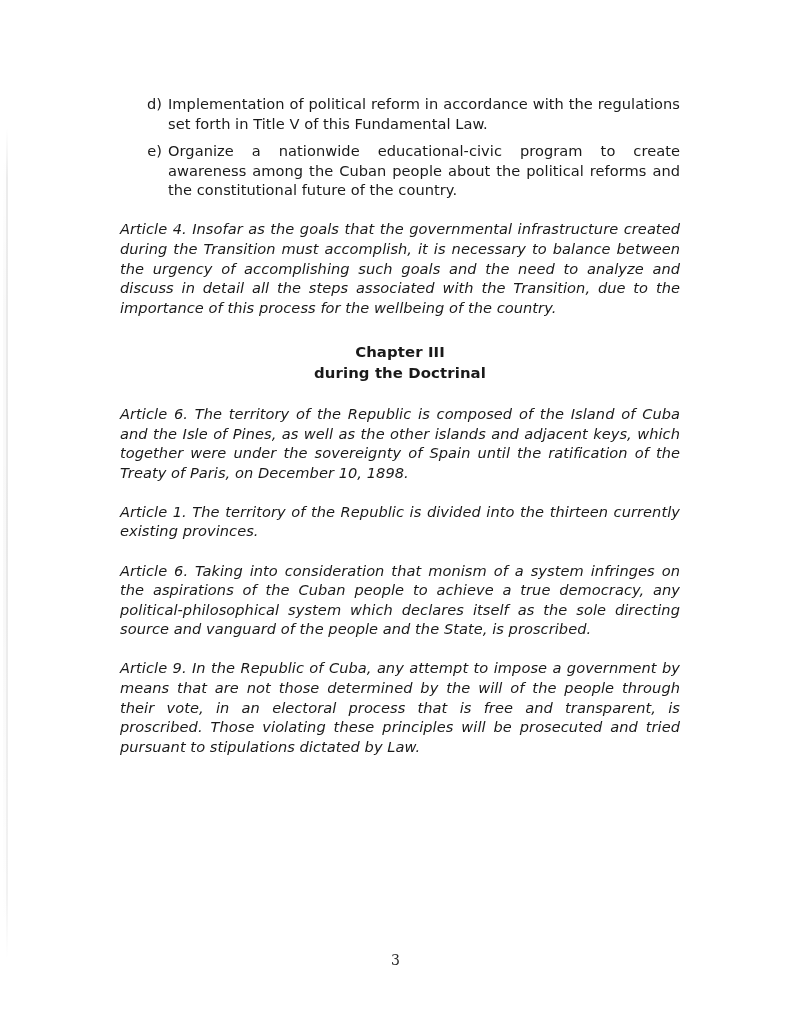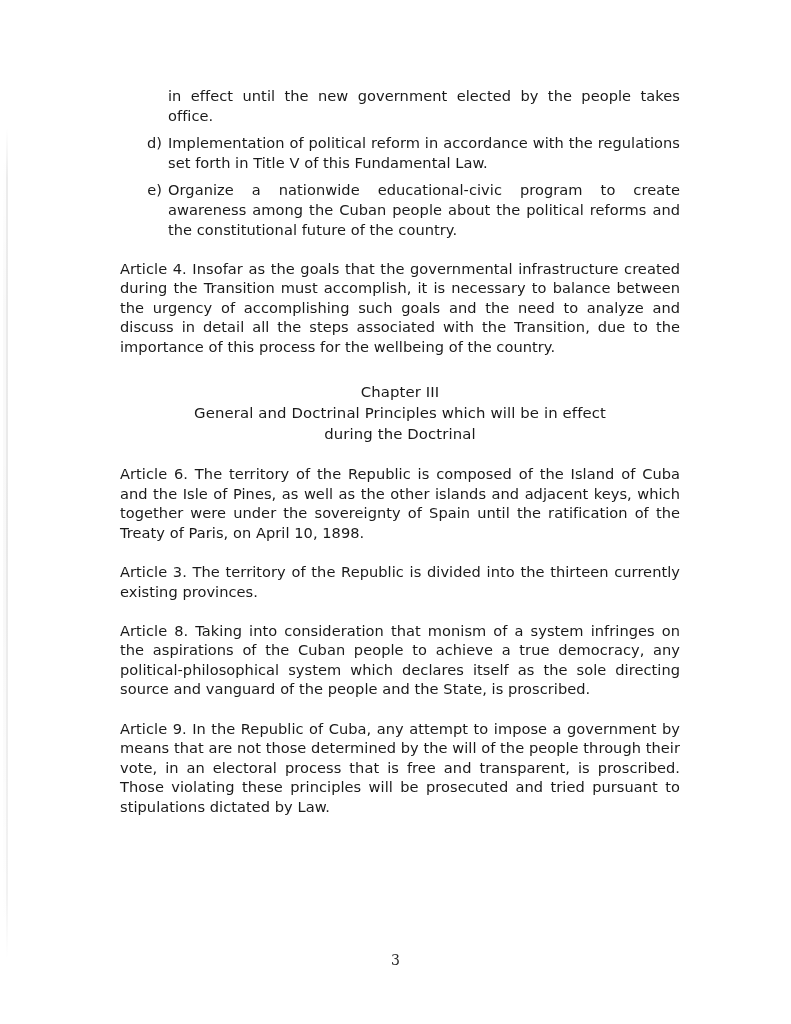--- a/index.html
+++ b/index.html
@@ -86,36 +86,37 @@
     width: 26px;
     text-align: right;
     font-size: 14.6px;
     line-height: 19.6px;
   }
   .li-text { display: block; margin-top: 8px; }
 
   
   .article {
     margin-top: 19.5px;
+    font-style: italic;
   }
   .article:last-of-type { margin-bottom: 0; }
 
   
   .article, .li-text, .lead-continue {
     text-align-last: left;
   }
 
   
   .chapter-heading {
     margin-top: 25px;
     margin-bottom: 6px;
     text-align: center;
   }
   .chapter-heading .heading-line {
-    font-weight: normal;
+    font-weight: bold;
     font-size: 14.9px;
     line-height: 21px;
     text-align-last: center;
     letter-spacing: 0.1px;
   }
 
   
   .folio {
     position: absolute;
     left: 0;
@@ -130,47 +131,45 @@
 </head>
 <body>
 
 <div class="page">
 
   <div class="scan-edge"></div>
   <div class="scan-edge-2"></div>
 
   <div class="content">
 
-    <p class="lead-continue">in effect until the new government elected by the people takes office.</p>
 
     <ol class="lettered">
       <li>
         <span class="li-marker">d)</span>
         <span class="li-text">Implementation of political reform in accordance with the regulations set forth in Title V of this Fundamental Law.</span>
       </li>
       <li>
         <span class="li-marker">e)</span>
         <span class="li-text">Organize a nationwide educational-civic program to create awareness among the Cuban people about the political reforms and the constitutional future of the country.</span>
       </li>
     </ol>
 
     <p class="article">Article 4. Insofar as the goals that the governmental infrastructure created during the Transition must accomplish, it is necessary to balance between the urgency of accomplishing such goals and the need to analyze and discuss in detail all the steps associated with the Transition, due to the importance of this process for the wellbeing of the country.</p>
 
     <div class="chapter-heading">
       <div class="heading-line">Chapter III</div>
-      <div class="heading-line">General and Doctrinal Principles which will be in effect</div>
       <div class="heading-line">during the Doctrinal</div>
     </div>
 
 
-    <p class="article">Article 6. The territory of the Republic is composed of the Island of Cuba and the Isle of Pines, as well as the other islands and adjacent keys, which together were under the sovereignty of Spain until the ratification of the Treaty of Paris, on April 10, 1898.</p>
+    <p class="article">Article 6. The territory of the Republic is composed of the Island of Cuba and the Isle of Pines, as well as the other islands and adjacent keys, which together were under the sovereignty of Spain until the ratification of the Treaty of Paris, on December 10, 1898.</p>
 
-    <p class="article">Article 3. The territory of the Republic is divided into the thirteen currently existing provinces.</p>
+    <p class="article">Article 1. The territory of the Republic is divided into the thirteen currently existing provinces.</p>
 
-    <p class="article">Article 8.  Taking into consideration that monism of a system infringes on the aspirations of the Cuban people to achieve a true democracy, any political-philosophical system which declares itself as the sole directing source and vanguard of the people and the State, is proscribed.</p>
+    <p class="article">Article 6.  Taking into consideration that monism of a system infringes on the aspirations of the Cuban people to achieve a true democracy, any political-philosophical system which declares itself as the sole directing source and vanguard of the people and the State, is proscribed.</p>
 
     <p class="article">Article 9. In the Republic of Cuba, any attempt to impose a government by means that are not those determined by the will of the people through their vote, in an electoral process that is free and transparent, is proscribed. Those violating these principles will be prosecuted and tried pursuant to stipulations dictated by Law.</p>
 
   </div>
 
   <div class="folio">3</div>
 
 </div>
 
 </body></html>

